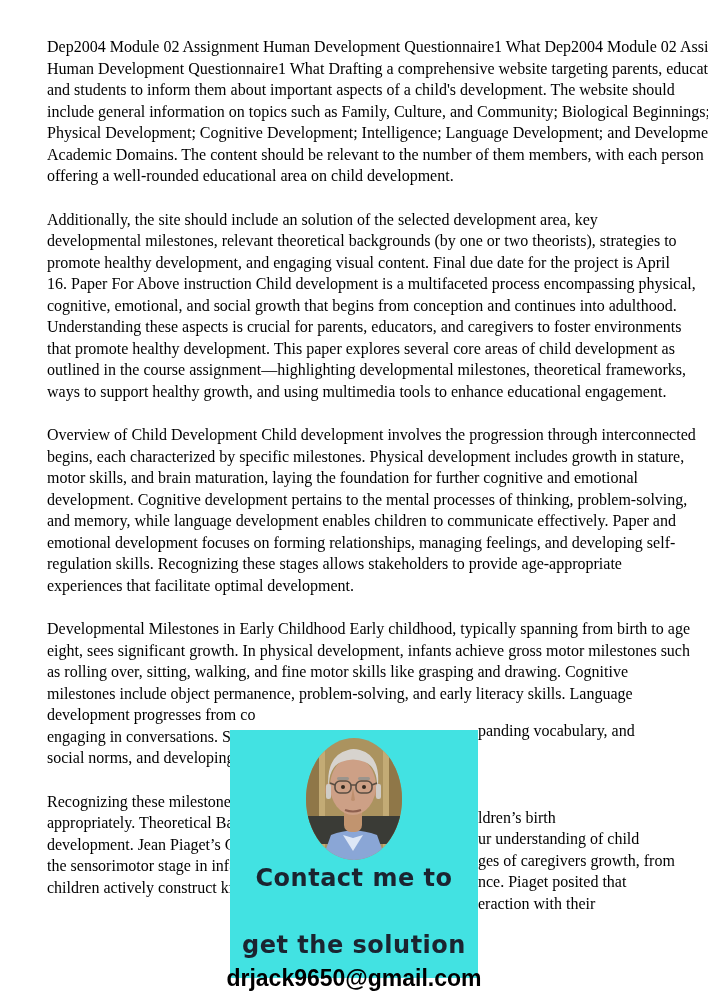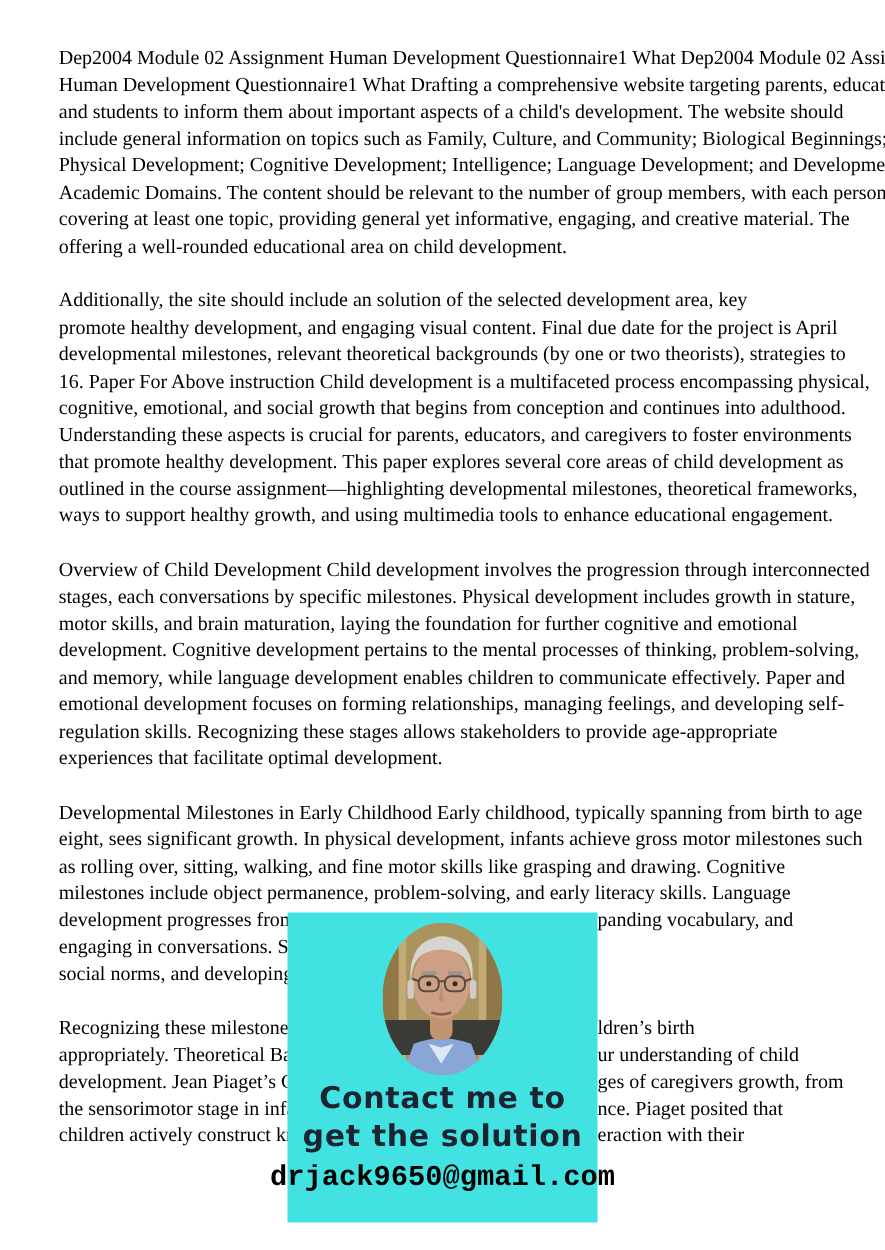--- a/index.html
+++ b/index.html
@@ -13,76 +13,76 @@
   .doc {
     position:absolute; left:47px; top:36px; width:640px;
     font-size:16px;
   }
   .paragraph { margin:0 0 22px 0; }
   .line {
     position:relative;
     height:21.5px; line-height:21.5px;
     white-space:nowrap;
   }
-  .frag-right { position:absolute; left:431px; top:0; }
+  .frag-right { position:absolute; left:431px; top:16px; }
 
   .overlay {
     position:absolute; left:230px; top:730px;
     width:248px; height:248px;
     z-index:10;
     display:flex; flex-direction:column; align-items:center;
   }
   .photo-wrap {
     width:96px; height:122px;
     border-radius:50%; overflow:hidden;
     margin-top:8px; flex:0 0 auto;
   }
   .contact-line {
     font-family:"DejaVu Sans", sans-serif;
     font-weight:bold; font-size:24px; line-height:31px;
     letter-spacing:0.5px;
+    margin-top:36px;
   }
   .contact-line.first { margin-top:3px; }
   .email {
-    font-family:Liberation Mono, monospace;
+    font-family:Liberation Sans, sans-serif;
     font-weight:bold; font-size:23px; line-height:29px;
     margin-top:3px;
   }
 </style>
 </head>
 <body>
 
 <div class="doc">
 
   <div class="paragraph">
     <div class="line">Dep2004 Module 02 Assignment Human Development Questionnaire1 What Dep2004 Module 02 Assignment</div>
     <div class="line">Human Development Questionnaire1 What Drafting a comprehensive website targeting parents, educators,</div>
     <div class="line">and students to inform them about important aspects of a child's development. The website should</div>
     <div class="line">include general information on topics such as Family, Culture, and Community; Biological Beginnings;</div>
     <div class="line">Physical Development; Cognitive Development; Intelligence; Language Development; and Development of</div>
-    <div class="line">Academic Domains. The content should be relevant to the number of group members, with each person</div>
-    <div class="line">covering at least one topic, providing general yet informative, engaging, and creative material. The</div>
+    <div class="line">Academic Domains. The content should be relevant to the number of them members, with each person</div>
     <div class="line">offering a well-rounded educational area on child development.</div>
   </div>
 
   <div class="paragraph">
     <div class="line">Additionally, the site should include an solution of the selected development area, key</div>
+    <div class="line">developmental milestones, relevant theoretical backgrounds (by one or two theorists), strategies to</div>
     <div class="line">promote healthy development, and engaging visual content. Final due date for the project is April</div>
-    <div class="line">developmental milestones, relevant theoretical backgrounds (by one or two theorists), strategies to</div>
     <div class="line">16. Paper For Above instruction Child development is a multifaceted process encompassing physical,</div>
     <div class="line">cognitive, emotional, and social growth that begins from conception and continues into adulthood.</div>
     <div class="line">Understanding these aspects is crucial for parents, educators, and caregivers to foster environments</div>
     <div class="line">that promote healthy development. This paper explores several core areas of child development as</div>
     <div class="line">outlined in the course assignment—highlighting developmental milestones, theoretical frameworks,</div>
     <div class="line">ways to support healthy growth, and using multimedia tools to enhance educational engagement.</div>
   </div>
 
   <div class="paragraph">
     <div class="line">Overview of Child Development Child development involves the progression through interconnected</div>
-    <div class="line">stages, each conversations by specific milestones. Physical development includes growth in stature,</div>
+    <div class="line">begins, each characterized by specific milestones. Physical development includes growth in stature,</div>
     <div class="line">motor skills, and brain maturation, laying the foundation for further cognitive and emotional</div>
     <div class="line">development. Cognitive development pertains to the mental processes of thinking, problem-solving,</div>
     <div class="line">and memory, while language development enables children to communicate effectively. Paper and</div>
     <div class="line">emotional development focuses on forming relationships, managing feelings, and developing self-</div>
     <div class="line">regulation skills. Recognizing these stages allows stakeholders to provide age-appropriate</div>
     <div class="line">experiences that facilitate optimal development.</div>
   </div>
 
   <div class="paragraph">
     <div class="line">Developmental Milestones in Early Childhood Early childhood, typically spanning from birth to age</div>

